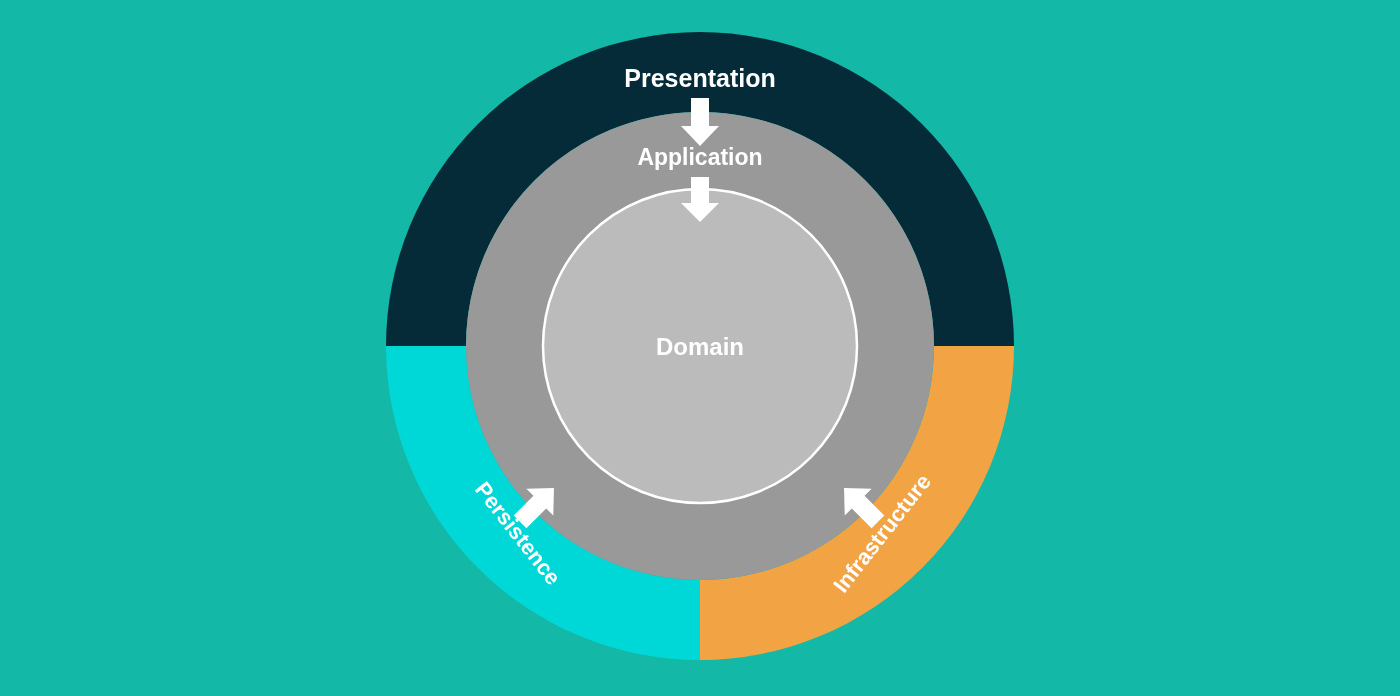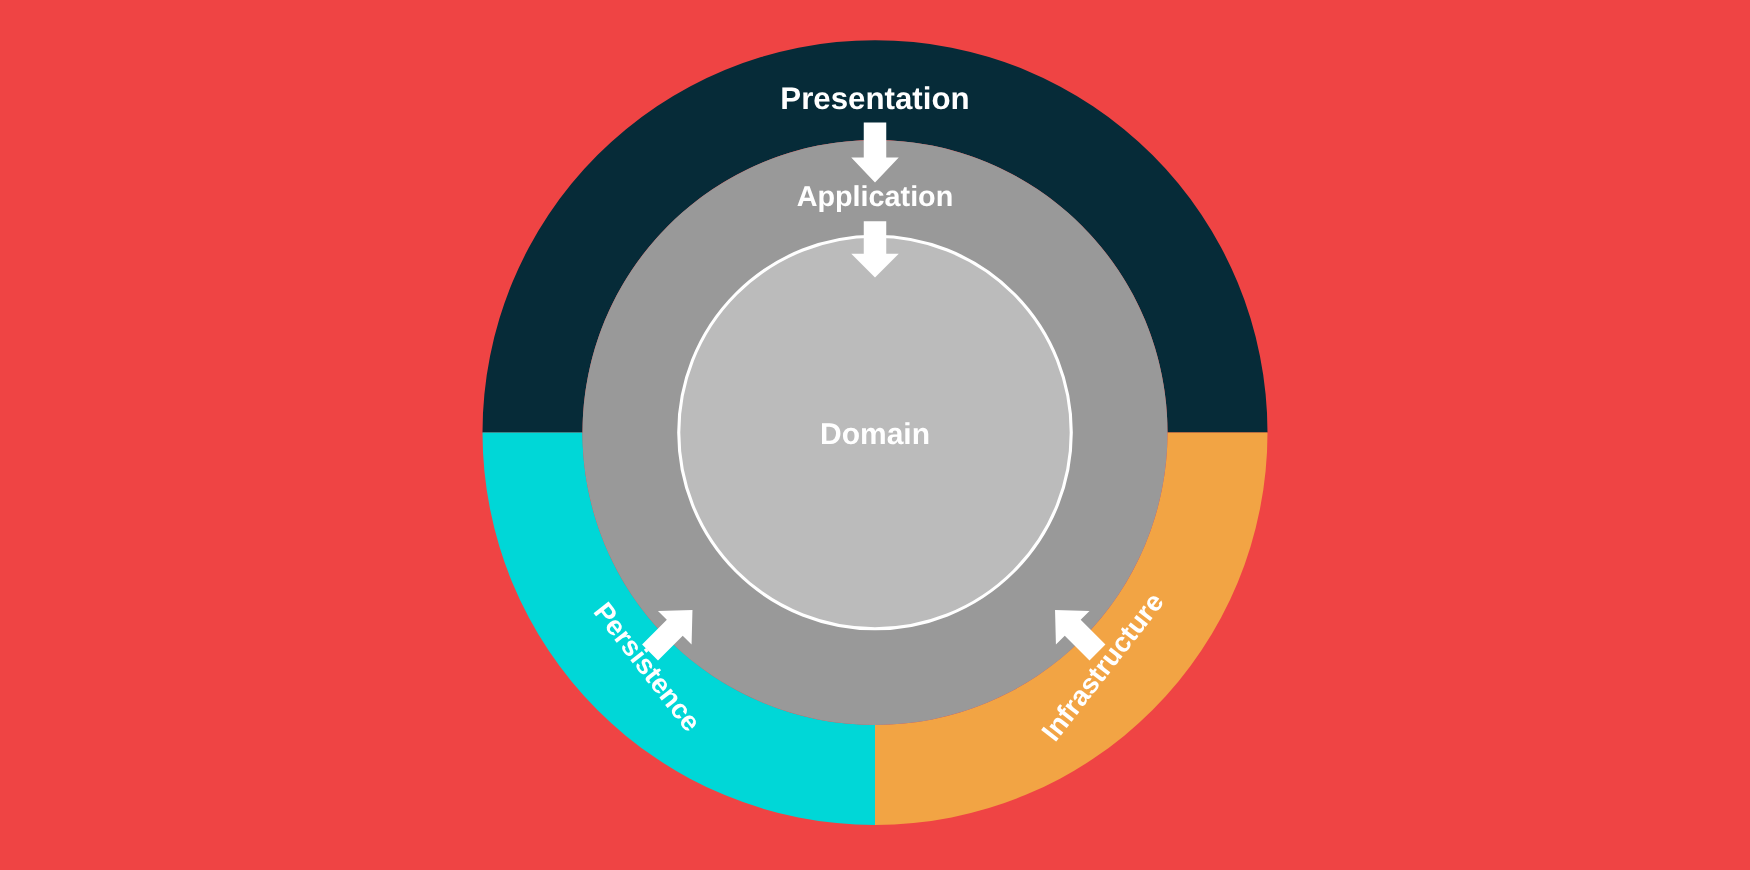--- a/index.html
+++ b/index.html
@@ -9,21 +9,21 @@
   body {
     width: 1400px;
     height: 696px;
     overflow: hidden;
     font-family: "Liberation Sans", sans-serif;
   }
   #canvas-root {
     position: relative;
     width: 1400px;
     height: 696px;
-    background: #ef4444;
+    background: #14b8a6;
   }
   #architecture-svg {
     display: block;
     width: 1400px;
     height: 696px;
   }
   .ring-label {
     font-family: "Liberation Sans", sans-serif;
     font-weight: 700;
     fill: #ffffff;

